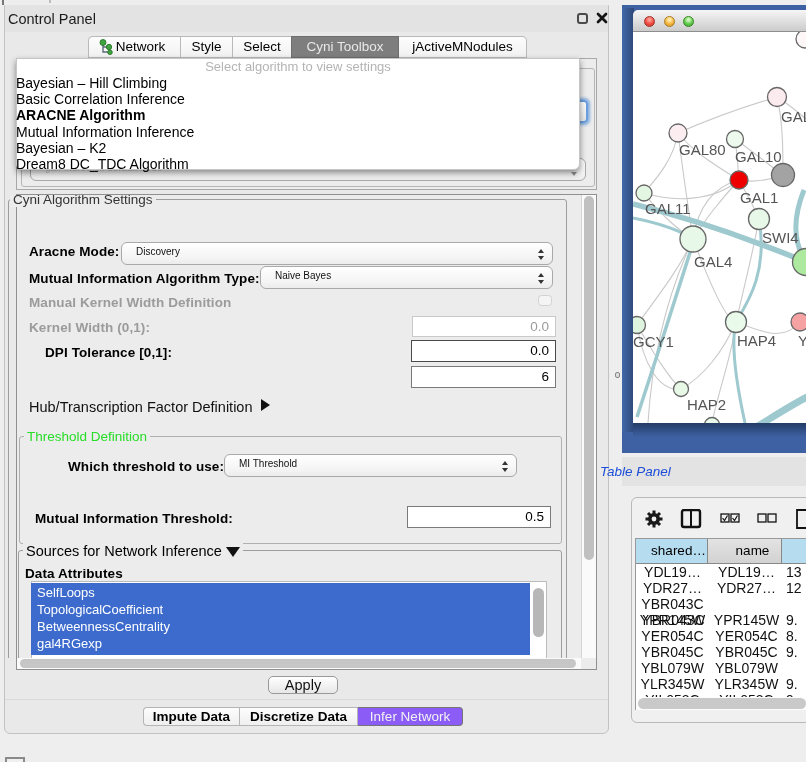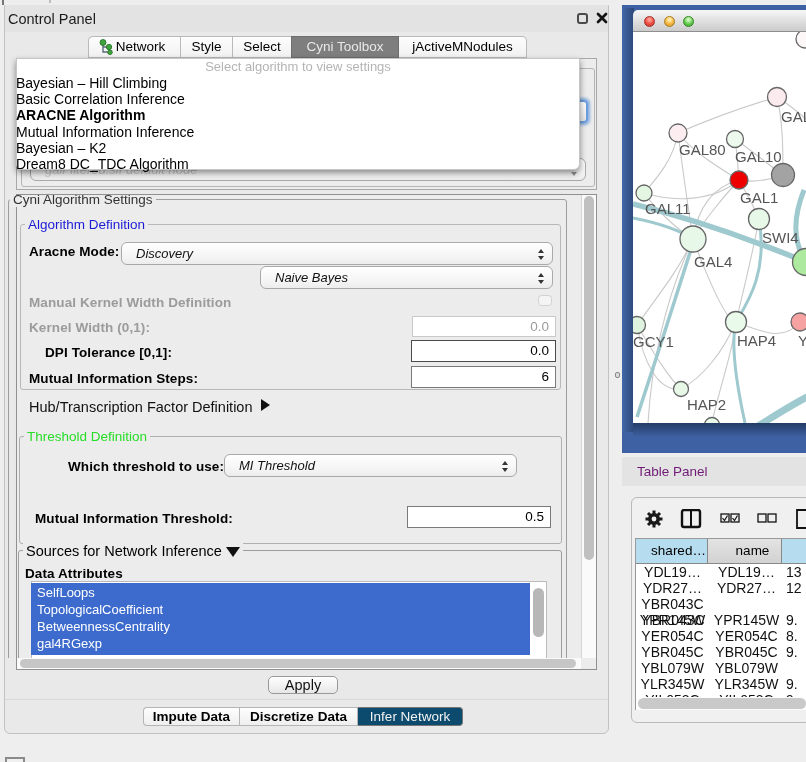--- a/index.html
+++ b/index.html
@@ -2,21 +2,21 @@
 <html><head>
 <meta charset="utf-8">
 <style>
 * { margin:0; padding:0; box-sizing:border-box; }
 html,body { width:806px; height:762px; overflow:hidden; }
 body { font-family:"Liberation Sans", sans-serif; background:#eeeeee; position:relative; }
 .abs { position:absolute; }
 
 .combo { position:absolute; border:1px solid #a9a9a9; border-radius:6px;
   background:linear-gradient(#ffffff,#f4f4f4 70%,#ececec); height:23px;
-  font-size:13px; color:#111;font-style:italic; }
+  font-size:10px; color:#111; }
 .combo .ct { position:absolute; left:14px; top:3px; }
 .updn { position:absolute; right:7px; top:4px; width:8px; height:15px; }
 .updn:before { content:""; position:absolute; left:1px; top:2px;
   border-left:3.5px solid transparent; border-right:3.5px solid transparent;
   border-bottom:4.5px solid #333; }
 .updn:after { content:""; position:absolute; left:1px; bottom:2px;
   border-left:3.5px solid transparent; border-right:3.5px solid transparent;
   border-top:4.5px solid #333; }
 .field { position:absolute; background:#fff; font-size:13.5px; text-align:right;
   padding-right:6px; }
@@ -67,40 +67,37 @@
 </div>
 
 <div class="abs" style="left:16px; top:194px; width:581px; height:476px; background:#ececec; border:1px solid #909090;"></div>
 <div class="abs" id="clipZone" style="left:4px; top:195px; width:564px; height:463px; overflow:hidden;">
  <div class="abs" style="left:0px; top:0px; width:564px; height:463px;">
 
   <div class="gbox" style="left:4px; top:4px; width:559px; height:600px; border-color:#9d9d9d;">
     <span class="gtitle" style="left:1px; color:#333;">Cyni Algorithm Settings</span>
   </div>
 
-  <div class="gbox" style="left:16px; top:29px; width:541px; height:166px;">
-    <span class="gtitle" style="left:4px; color:#1b1bd6;">Algorithm Definition</span>
-  </div>
 
   <div class="lbl" style="left:25px; top:49px;">Aracne Mode:</div>
   <div class="combo" style="left:117px; top:47px; width:432px;">
         <span class="ct">Discovery</span>
         <span class="updn"></span>
       </div>
+  <div class="lbl" style="left:25px; top:76px;">Mutual Information Algorithm Type:</div>
   <div class="combo" style="left:256px; top:71px; width:293px;">
         <span class="ct">Naive Bayes</span>
         <span class="updn"></span>
       </div>
   <div class="lbl dis" style="left:25px; top:100px;">Manual Kernel Width Definition</div>
   <div class="abs" style="left:534px; top:100px; width:14px; height:11px; background:#f4f4f4; border:1px solid #d2d2d2; border-radius:3.5px;"></div>
   <div class="lbl dis" style="left:25px; top:125px;">Kernel Width (0,1):</div>
   <div class="field" style="left:408px; top:121px; width:144px; height:21px; border:1px solid #c9c9c9; color:#9b9b9b; line-height:19px;">0.0</div>
   <div class="lbl" style="left:25px; top:150px;padding-left:16px;">DPI Tolerance [0,1]:</div>
   <div class="field" style="left:407px; top:145px; width:145px; height:22px; border:1.5px solid #4a4a4a; line-height:19px;">0.0</div>
-  <div class="lbl" style="left:25px; top:176px;">Mutual Information Steps:</div>
   <div class="field" style="left:407px; top:171px; width:145px; height:22px; border:1px solid #7a7a7a; line-height:20px;">6</div>
 
   <div class="abs" style="left:25px; top:204px; font-size:14.5px; color:#111;">Hub/Transcription Factor Definition</div>
   <div class="abs" style="left:257px; top:204px; width:0; height:0; border-top:6px solid transparent; border-bottom:6px solid transparent; border-left:9px solid #111;"></div>
 
   <div class="gbox" style="left:15px; top:241px; width:543px; height:108px; border-color:#b0b0b0;">
     <span class="gtitle" style="left:4px; color:#27dd27;">Threshold Definition</span>
   </div>
   <div class="lbl" style="left:64px; top:264px;">Which threshold to use:</div>
   <div class="combo" style="left:220px; top:259px; width:293px;">
@@ -141,21 +138,21 @@
  Bayesian – K2<br>
  Dream8 DC_TDC Algorithm
 </div>
 
 <div class="abs" style="left:268px; top:676px; width:70px; height:18px; border:1px solid #999;
   border-radius:5px; background:linear-gradient(#ffffff,#e7e7e7); text-align:center;
   font-size:14.5px; line-height:17px; color:#111;">Apply</div>
 <div class="abs" style="left:143px; top:707px; height:19px; display:flex; font-size:13.5px; font-weight:bold;">
  <div style="width:96px; background:linear-gradient(#fdfdfd,#efefef); border:1px solid #b5b5b5; border-right:none; border-radius:4px 0 0 4px; text-align:center; line-height:18px;">Impute Data</div>
  <div style="width:119px; background:linear-gradient(#fdfdfd,#efefef); border:1px solid #b5b5b5; text-align:center; line-height:18px;">Discretize Data</div>
- <div style="width:105px; background:#0c4a6e; border:1px solid #757575; border-left:none; border-radius:0 4px 4px 0; text-align:center; line-height:18px; color:#f2f2f2; font-weight:normal;">Infer Network</div>
+ <div style="width:105px; background:#8b5cf6; border:1px solid #757575; border-left:none; border-radius:0 4px 4px 0; text-align:center; line-height:18px; color:#f2f2f2; font-weight:normal;">Infer Network</div>
 </div>
 <div class="abs" style="left:5px; top:699px; width:603px; height:1px; background:#d9d9d9;"></div>
 
 <div class="abs" style="left:5px; top:757px; width:20px; height:10px; border:2px solid #8a8a8a; background:#f0f0f0;"></div>
 
 <div class="abs" style="left:622px; top:5px; width:184px; height:448px; background:#3e61a3;"></div>
 
 <div class="abs" style="left:622px; top:8px; width:12px; height:424px; background:linear-gradient(90deg,#4168aa,#2e4878);"></div>
 <div class="abs" style="left:633px; top:423px; width:173px; height:14px; background:linear-gradient(#243c66,#3e61a3);"></div>
 
@@ -225,21 +222,21 @@
   <text x="129" y="211">SWI4</text>
   <text x="61" y="235">GAL4</text>
   <text x="0" y="315">GCY1</text>
   <text x="104" y="314">HAP4</text>
   <text x="165" y="314">Y</text>
   <text x="54" y="378">HAP2</text>
  </g>
 </svg>
 
 <div class="abs" style="left:622px; top:457px; width:184px; height:29px; background:#e3e3e3;"></div>
-<div class="abs" style="left:637px; top:464px; font-size:13.5px; color:#701a75;">Table Panel</div>
+<div class="abs" style="left:600px; top:464px; font-size:13.5px; color:#1d4ed8;font-style:italic;">Table Panel</div>
 <div class="abs" style="left:631px; top:497px; width:180px; height:226px; background:#f0f0f0; border:1px solid #b9b9b9; border-radius:6px;"></div>
 
 <svg class="abs" style="left:645px; top:509px;" width="165" height="20" viewBox="0 0 165 20">
 
  <g fill="#1a1a1a">
   <circle cx="9" cy="10" r="6"></circle>
   <g stroke="#1a1a1a" stroke-width="3">
    <path d="M9 1.5 L9 18.5 M0.5 10 L17.5 10 M3 4 L15 16 M15 4 L3 16"></path>
   </g>
   <circle cx="9" cy="10" r="2.4" fill="#f0f0f0"></circle>

